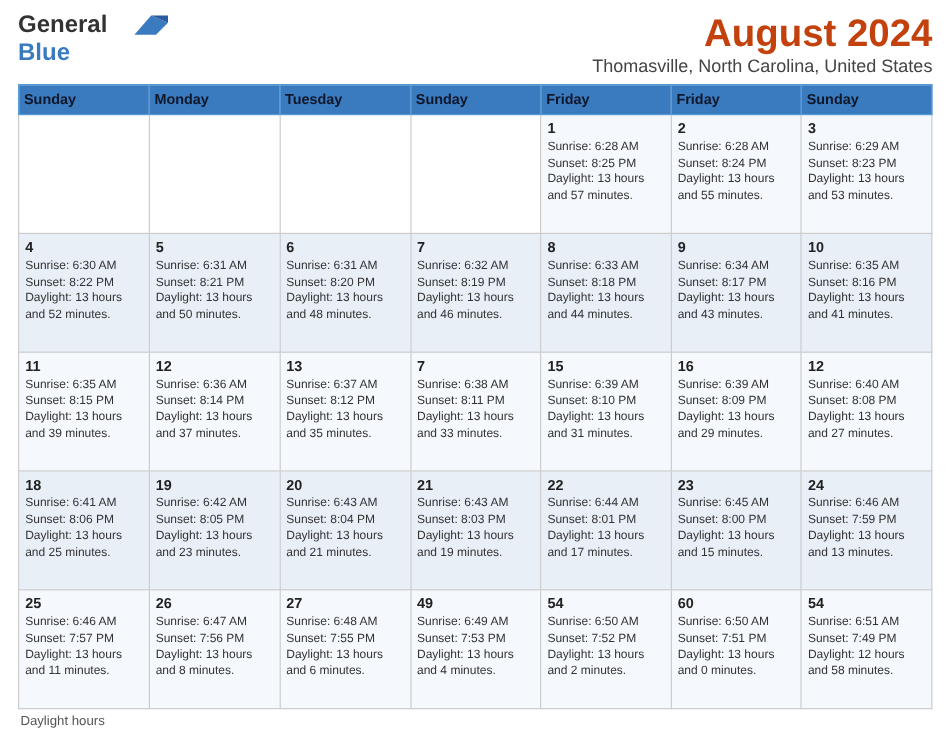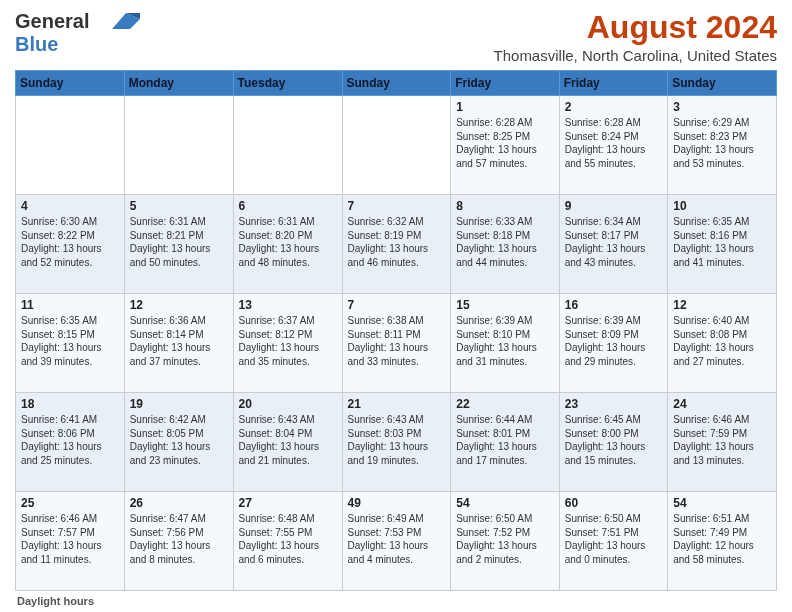--- a/index.html
+++ b/index.html
@@ -85,21 +85,20 @@
       color: #333;
       line-height: 1.35;
       font-size: 10px;
     }
     .footer {
       font-size: 11px;
       color: #555;
       text-align: left;
       margin-top: 4px;
       padding-left: 2px;
-      font-weight: bold;
     }
     .empty-cell { background: #fff !important; }
   </style>
 </head>
 <body>
 
 <div class="page">
   <div class="header">
     <div class="logo">
       <div class="logo-row">

